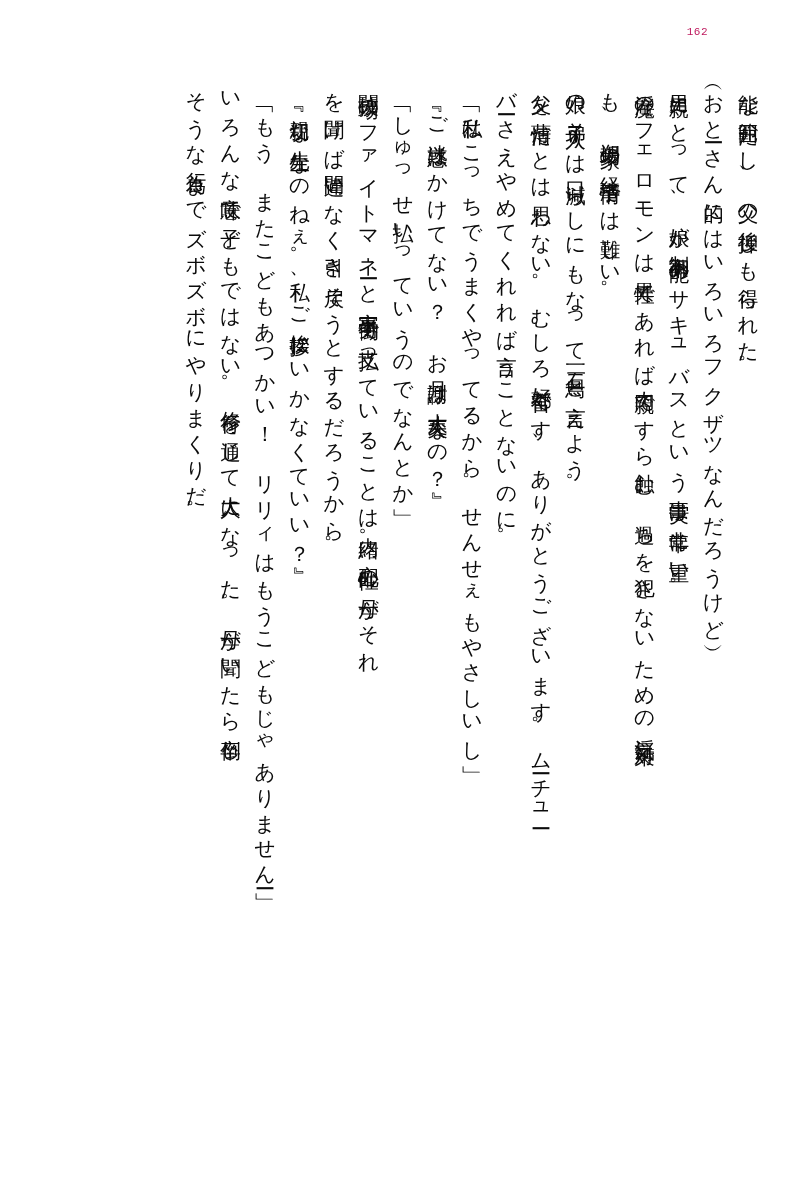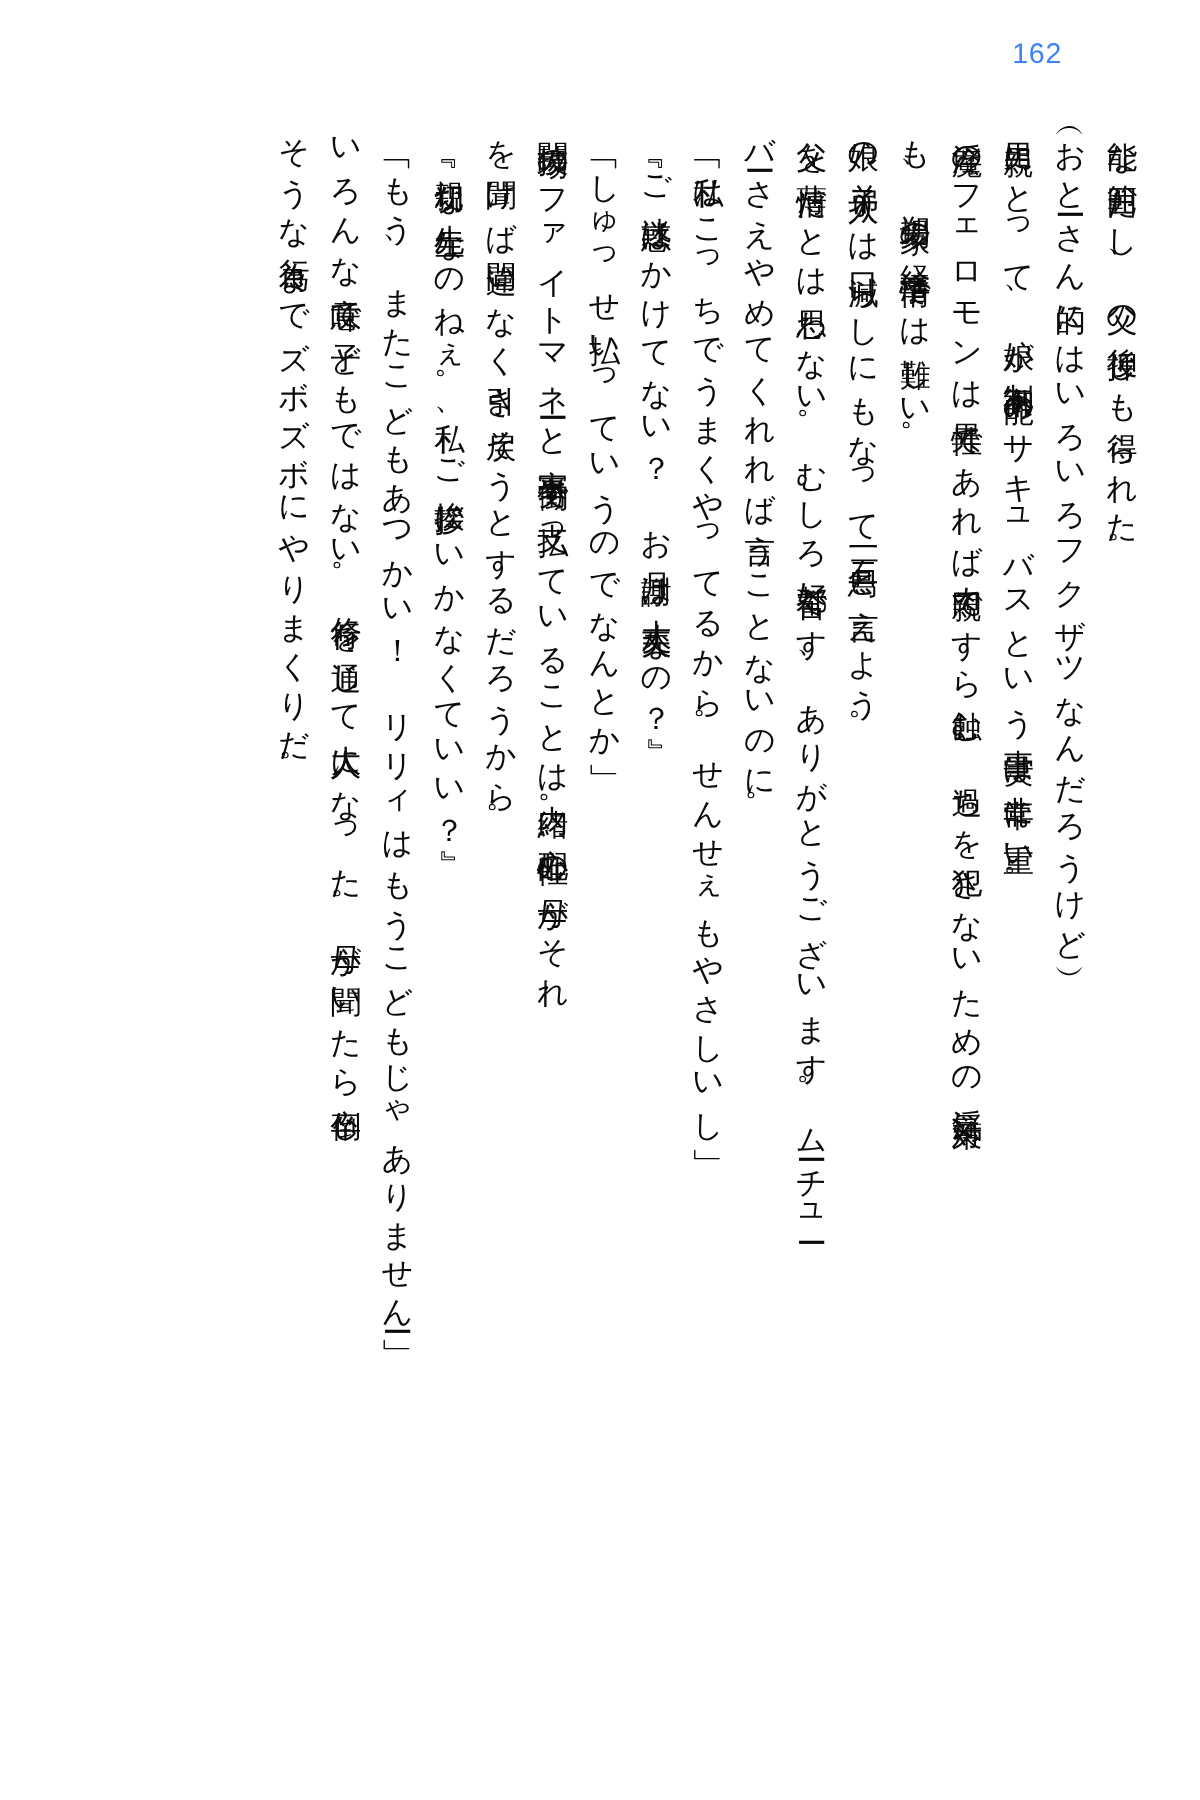--- a/index.html
+++ b/index.html
@@ -18,24 +18,24 @@
     position: relative;
     width: 800px;
     height: 1200px;
     background: #ffffff;
     box-sizing: border-box;
   }
   .page-number {
     position: absolute;
     top: 26px;
     right: 92px;
-    font-size: 19px;
-    font-family: Liberation Sans, sans-serif;
+    font-size: 11px;
+    font-family: Liberation Mono, monospace;
     letter-spacing: 0.5px;
-    color: #3b82f6;
+    color: #be185d;
   }
   .body-text {
     position: absolute;
     top: 78px;
     left: 42px;
     right: 42px;
     height: 1080px;
     display: flex;
     flex-direction: row-reverse;
     justify-content: flex-start;

